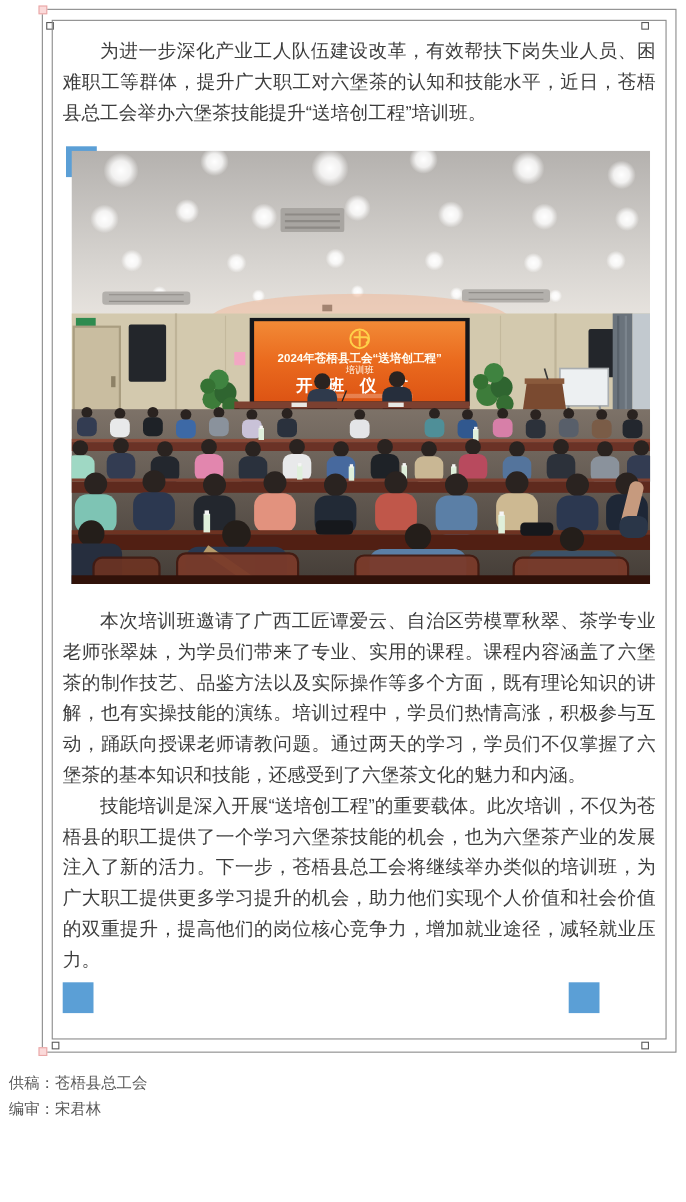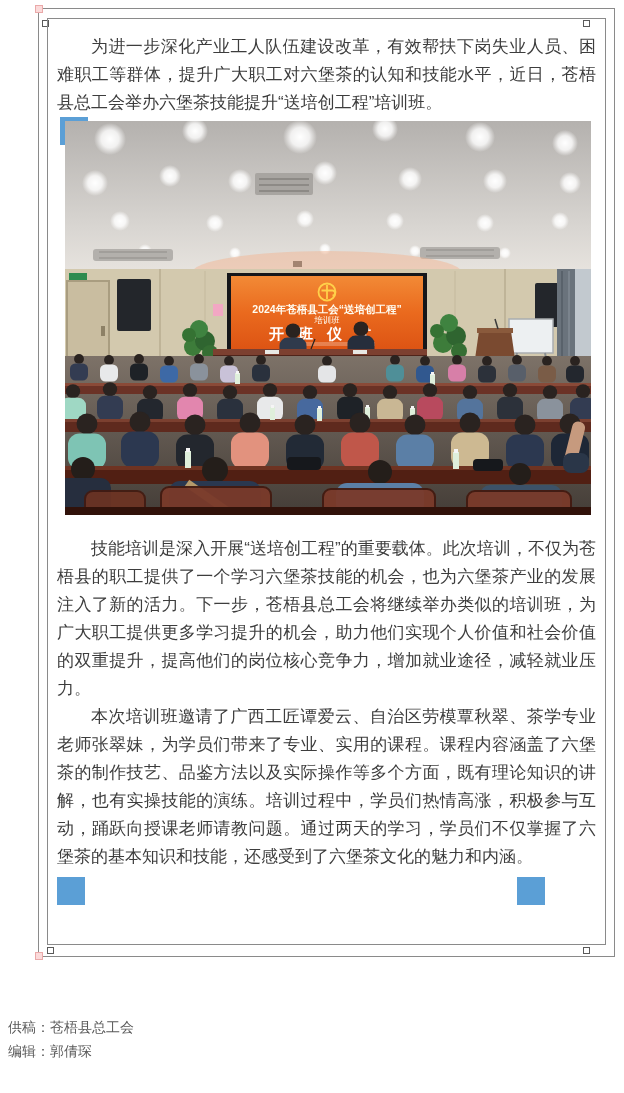--- a/index.html
+++ b/index.html
@@ -13,32 +13,32 @@
   .pink-corner{position:absolute;width:8px;height:8px;background:#fbdada;border:1px solid #eaa9a9;box-sizing:border-box;}
   .pink-tl{left:-4px;top:-4px;}
   .pink-bl{left:-4px;bottom:-4px;}
   .handle{position:absolute;width:7px;height:7px;background:#ffffff;border:1px solid #5a5a5a;box-sizing:border-box;}
   .handle-tl{left:3px;top:11px;}
   .handle-tr{right:24px;top:11px;}
   .handle-bl{left:8px;bottom:2px;}
   .handle-br{right:24px;bottom:2px;}
   
   .article p{margin:0;font-size:17px;line-height:28px;color:#3d3d3d;text-align:justify;text-indent:2em;}
-  .article p.p1{margin-bottom:4px;}
+  .article p.p1{margin-bottom:20px;}
   
   .photo-wrap{position:relative;width:526px;height:394px;margin:0 0 20px 8px;border-radius:14px;}
   .photo-wrap .deco-blue{position:absolute;left:-5px;top:-4px;width:28px;height:28px;background:#5b9fd6;}
   .photo-wrap svg{position:relative;display:block;}
   
   .bottom-decor{position:relative;height:28px;margin-top:6px;}
   .bottom-decor .sq{position:absolute;top:0;width:28px;height:28px;background:#5b9fd6;}
   .sq-left{left:0;}
   .sq-right{left:460px;}
   
-  .credits{position:absolute;left:8px;top:972px;font-size:14px;line-height:24px;color:#595959;margin-top:43px;}
+  .credits{position:absolute;left:8px;top:972px;font-size:14px;line-height:24px;color:#595959;}
   .credits .row{white-space:nowrap;}
 </style>
 </head>
 <body>
 
 <div class="page">
 
   <div class="outer-frame">
     <span class="pink-corner pink-tl"></span>
     <span class="pink-corner pink-bl"></span>
@@ -303,33 +303,33 @@
           <g stroke="#431a10" stroke-width="2">
             <rect x="96" y="366" width="110" height="28" rx="8" fill="#7a3a2a" opacity="0.95"></rect>
             <rect x="258" y="368" width="112" height="26" rx="8" fill="#7a3a2a" opacity="0.95"></rect>
             <rect x="402" y="370" width="104" height="24" rx="8" fill="#7a3a2a" opacity="0.95"></rect>
             <rect x="20" y="370" width="60" height="24" rx="8" fill="#6e3322" opacity="0.9"></rect>
           </g>
           <rect x="0" y="386" width="526" height="8" fill="#31120a"></rect>
         </svg>
       </div>
 
+      <p>本次培训班邀请了广西工匠谭爱云、自治区劳模覃秋翠、茶学专业老师张翠妹，为学员们带来了专业、实用的课程。课程内容涵盖了六堡茶的制作技艺、品鉴方法以及实际操作等多个方面，既有理论知识的讲解，也有实操技能的演练。培训过程中，学员们热情高涨，积极参与互动，踊跃向授课老师请教问题。通过两天的学习，学员们不仅掌握了六堡茶的基本知识和技能，还感受到了六堡茶文化的魅力和内涵。</p>
       <p>技能培训是深入开展“送培创工程”的重要载体。此次培训，不仅为苍梧县的职工提供了一个学习六堡茶技能的机会，也为六堡茶产业的发展注入了新的活力。下一步，苍梧县总工会将继续举办类似的培训班，为广大职工提供更多学习提升的机会，助力他们实现个人价值和社会价值的双重提升，提高他们的岗位核心竞争力，增加就业途径，减轻就业压力。</p>
-      <p>本次培训班邀请了广西工匠谭爱云、自治区劳模覃秋翠、茶学专业老师张翠妹，为学员们带来了专业、实用的课程。课程内容涵盖了六堡茶的制作技艺、品鉴方法以及实际操作等多个方面，既有理论知识的讲解，也有实操技能的演练。培训过程中，学员们热情高涨，积极参与互动，踊跃向授课老师请教问题。通过两天的学习，学员们不仅掌握了六堡茶的基本知识和技能，还感受到了六堡茶文化的魅力和内涵。</p>
 
       <div class="bottom-decor">
         <div class="sq sq-left"></div>
         <div class="sq sq-right"></div>
       </div>
 
     </div>
   </div>
 
   <div class="credits">
     <div class="row">
       <span>供稿：</span><span>苍梧县总工会</span>
     </div>
     <div class="row">
-      <span>编辑：</span><span>郭倩琛</span>
+      <span>编审：</span><span>宋君林</span>
     </div>
   </div>
 
 </div>
 
 </body></html>

